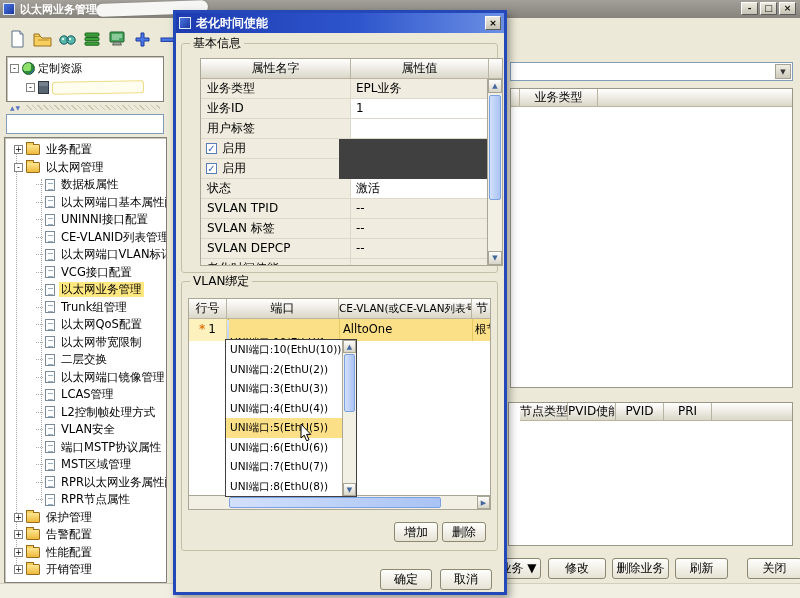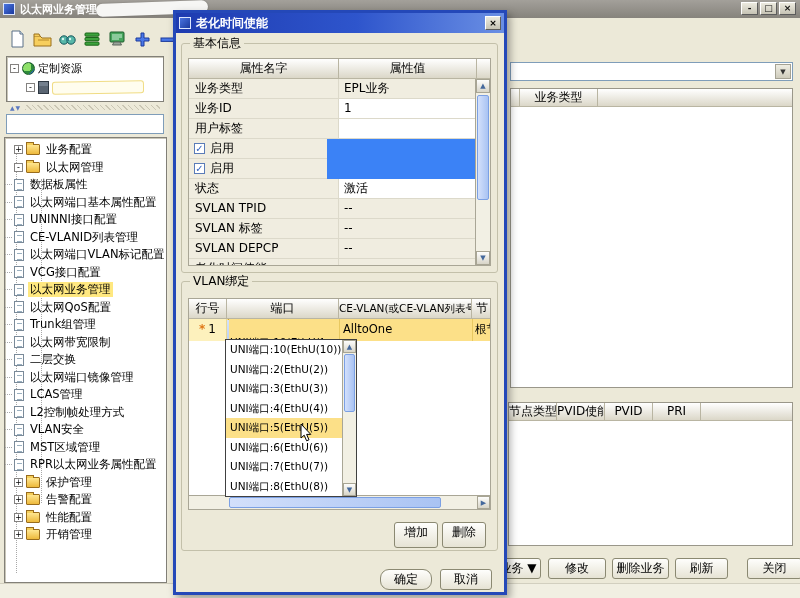--- a/index.html
+++ b/index.html
@@ -39,21 +39,21 @@
   .splitter{position:absolute;left:6px;top:103px;width:158px;height:9px;background:#ece9d8;display:flex;align-items:center;}
   .split-arrows{font-size:6px;color:#5b79c0;letter-spacing:1px;margin:0 4px;}
   .split-hatch{flex:1;height:5px;margin-right:4px;
     background:repeating-linear-gradient(45deg,#cac6b4 0 1px,transparent 1px 4px);}
   .filter-input{position:absolute;left:6px;top:114px;width:158px;height:20px;background:#fff;
     border:1px solid #7f9db9;}
   .main-tree{position:absolute;left:4px;top:137px;width:163px;height:446px;padding-top:3px;overflow:hidden;}
   .tree-inner{position:relative;width:100%;height:100%;}
   .tree-row{display:flex;align-items:center;height:17.5px;font-size:11.5px;white-space:nowrap;position:relative;}
   .tree-row.lv0{padding-left:6px;}
-  .tree-row.lv1{}
+  .tree-row.lv1{padding-left:31px;}
   .conn{width:7px;border-top:1px dotted #a8a8a8;margin-right:2px;flex:none;}
   .ico-folder{width:14px;height:11px;background:linear-gradient(#ffe690,#edb93c);
     border:1px solid #996c1c;border-radius:1px;position:relative;margin-right:4px;flex:none;}
   .ico-folder::before{content:"";position:absolute;top:-3px;left:-1px;width:6px;height:2px;
     background:#f5cf5a;border:1px solid #996c1c;border-bottom:none;}
   .ico-doc{width:10px;height:12px;background:#fff;border:1px solid #7a8a99;margin-right:4px;flex:none;position:relative;}
   .ico-doc::before{content:"";position:absolute;left:2px;top:3px;width:5px;height:5px;
     border-top:1px solid #9ab0c0;border-bottom:1px solid #9ab0c0;}
   .tree-label{padding:0 2px;line-height:15px;}
   .tree-row.selected .tree-label{background:#ffe880;}
@@ -62,41 +62,41 @@
   .right-panel{position:absolute;left:507px;top:22px;width:289px;height:561px;background:#ece9d8;}
   .combo{position:absolute;left:3px;top:40px;width:283px;height:19px;background:#fff;border:1px solid #7f9db9;}
   .combo-btn{position:absolute;right:1px;top:1px;bottom:1px;width:16px;
     background:linear-gradient(#efedе3,#cfccbc);background:linear-gradient(#efede3,#cfccbc);
     border:1px solid #a5a293;font-size:7px;line-height:15px;text-align:center;color:#333;}
   .th{background:linear-gradient(#ffffff,#dbd7c8);border-right:1px solid #b9b5a2;
     border-bottom:1px solid #b9b5a2;text-align:center;font-size:12px;line-height:17px;
     overflow:hidden;white-space:nowrap;flex:none;}
   .table1{position:absolute;left:3px;top:66px;width:283px;height:300px;border:1px solid #9a978a;background:#fff;}
   .table1 .hdr, .table2 .hdr{display:flex;height:18px;background:linear-gradient(#ffffff,#dbd7c8);}
-  .table2{position:absolute;left:1px;top:380px;width:285px;height:144px;border:1px solid #9a978a;background:#fff;}
+  .table2{position:absolute;left:1px;top:380px;width:285px;height:144px;border:1px solid #9a978a;background:#fff;padding-left:11px;}
   .mainbtn{position:absolute;top:536px;height:21px;background:linear-gradient(#fefefc,#e6e3d4);
     border:1px solid #8b8972;border-radius:3px;font-size:12px;text-align:center;line-height:19px;
     white-space:nowrap;overflow:hidden;}
   .statusbar{position:absolute;left:0;top:583px;width:800px;height:15px;background:#f1efe2;border-top:1px solid #d2cfbf;}
   
   .dialog{position:absolute;left:173px;top:10px;width:334px;height:585px;z-index:10;
     border:3px solid #2448b8;background:#ece9d8;box-shadow:3px 4px 8px rgba(0,0,0,.35);}
   .dlg-titlebar{height:20px;background:linear-gradient(90deg,#1e3bb0,#2e55cc 55%,#6a8fe4);
     display:flex;align-items:center;position:relative;}
   .dlg-title{color:#fff;font-weight:bold;font-size:12px;white-space:nowrap;}
   .dlg-close{position:absolute;right:3px;top:3px;width:16px;height:14px;
     background:linear-gradient(#eceadf,#c6c3b5);border:1px solid;border-color:#fff #5c5c5c #5c5c5c #fff;
     font-size:9px;line-height:12px;text-align:center;font-weight:bold;}
   .dlg-body{position:relative;width:328px;height:559px;}
   .groupbox{position:absolute;border:1px solid #c3c0aa;border-radius:3px;}
   .gb-legend{position:absolute;top:-8px;left:8px;background:#ece9d8;padding:0 3px;font-size:12px;line-height:14px;}
   .gb1{left:5px;top:10px;width:317px;height:230px;}
   .gb2{left:5px;top:248px;width:317px;height:270px;}
-  .prop-table{position:absolute;left:6px;top:14px;width:303px;height:208px;
-    border:1px solid #a9a696;overflow:hidden;background:#3b82f6;}
+  .prop-table{position:absolute;left:18px;top:14px;width:303px;height:208px;
+    border:1px solid #a9a696;overflow:hidden;background:#404040;}
   .prop-hdr{display:flex;height:20px;}
   .prow{display:flex;height:20px;}
   .pname{width:150px;background:#f0ede0;border-right:1px solid #dcd9ca;border-bottom:1px solid #dcd9ca;
     padding-left:6px;font-size:12px;line-height:19px;white-space:nowrap;overflow:hidden;}
   .pval{width:138px;border-bottom:1px solid #dcd9ca;padding-left:5px;font-size:12px;line-height:19px;
     background:#f0ede0;white-space:nowrap;overflow:hidden;display:flex;align-items:center;}
   .pval.input{background:#fff;}
   .chk{display:inline-block;width:11px;height:11px;background:#fff;border:1px solid #5a7cb8;
     color:#3565c0;font-size:10px;line-height:9px;text-align:center;margin-right:5px;flex:none;}
   .vsb{position:absolute;right:0;top:20px;width:15px;height:186px;background:#f2f0e4;border-left:1px solid #a9a696;}
@@ -118,21 +118,21 @@
     font-size:6px;line-height:16px;text-align:center;color:#203a80;}
   .c-vlan{width:133px;background:#fce088;border-left:1px solid #e8c860;font-size:11.5px;line-height:21px;padding-left:3px;}
   .c-node{width:20px;background:#fce088;border-left:1px solid #e8c860;font-size:11.5px;line-height:21px;padding-left:2px;}
   .hsb{position:absolute;left:0;right:0;bottom:0;height:14px;background:#f2f0e4;border-top:1px solid #a9a696;}
   .dropdown{position:absolute;left:49px;top:306px;width:132px;height:158px;background:#fff;
     border:1px solid #404040;z-index:5;}
   .dd-item{height:19.5px;font-size:10.5px;line-height:19px;padding-left:4px;white-space:nowrap;overflow:hidden;width:117px;}
   .dd-item.hl{background:#fce088;}
   .dd-sb{position:absolute;right:0;top:0;bottom:0;width:14px;background:#f2f0e4;border-left:1px solid #a9a696;}
   .cursor-svg{position:absolute;left:74px;top:84px;z-index:6;}
-  .gb2-btn{position:absolute;height:26px;width:44px;background:linear-gradient(#fefefc,#e6e3d4);
+  .gb2-btn{position:absolute;height:20px;width:44px;background:linear-gradient(#fefefc,#e6e3d4);
     border:1px solid #8b8972;border-radius:3px;font-size:12px;text-align:center;line-height:18px;}
   .foot-btn{position:absolute;top:536px;height:21px;width:52px;background:linear-gradient(#fefefc,#e6e3d4);
     border:1px solid #8b8972;border-radius:3px;font-size:12px;text-align:center;line-height:19px;}
 </style>
 </head>
 <body>
 
 <div id="screen">
 
   <div class="main-titlebar">
@@ -260,30 +260,30 @@
           <div class="tree-label">VCG接口配置</div>
         </div>
         <div class="tree-row lv1 selected">
           <div class="conn"></div>
           <div class="ico-doc"></div>
           <div class="tree-label">以太网业务管理</div>
         </div>
         <div class="tree-row lv1">
           <div class="conn"></div>
           <div class="ico-doc"></div>
+          <div class="tree-label">Trunk组管理</div>
+        </div>
+        <div class="tree-row lv1">
+          <div class="conn"></div>
+          <div class="ico-doc"></div>
           <div class="tree-label">以太网QoS配置</div>
         </div>
         <div class="tree-row lv1">
           <div class="conn"></div>
           <div class="ico-doc"></div>
-          <div class="tree-label">Trunk组管理</div>
-        </div>
-        <div class="tree-row lv1">
-          <div class="conn"></div>
-          <div class="ico-doc"></div>
           <div class="tree-label">以太网带宽限制</div>
         </div>
         <div class="tree-row lv1">
           <div class="conn"></div>
           <div class="ico-doc"></div>
           <div class="tree-label">二层交换</div>
         </div>
         <div class="tree-row lv1">
           <div class="conn"></div>
           <div class="ico-doc"></div>
@@ -300,26 +300,36 @@
           <div class="tree-label">L2控制帧处理方式</div>
         </div>
         <div class="tree-row lv1">
           <div class="conn"></div>
           <div class="ico-doc"></div>
           <div class="tree-label">VLAN安全</div>
         </div>
         <div class="tree-row lv1">
           <div class="conn"></div>
           <div class="ico-doc"></div>
+          <div class="tree-label">端口MSTP协议属性</div>
+        </div>
+        <div class="tree-row lv1">
+          <div class="conn"></div>
+          <div class="ico-doc"></div>
           <div class="tree-label">MST区域管理</div>
         </div>
         <div class="tree-row lv1">
           <div class="conn"></div>
           <div class="ico-doc"></div>
           <div class="tree-label">RPR以太网业务属性配置</div>
+        </div>
+        <div class="tree-row lv1">
+          <div class="conn"></div>
+          <div class="ico-doc"></div>
+          <div class="tree-label">RPR节点属性</div>
         </div>
         <div class="tree-row lv0">
           <div class="expander" style="display: inline-block;">+</div>
           <div class="ico-folder"></div>
           <div class="tree-label">保护管理</div>
         </div>
         <div class="tree-row lv0">
           <div class="expander" style="display: inline-block;">+</div>
           <div class="ico-folder"></div>
           <div class="tree-label">告警配置</div>
@@ -482,18 +492,18 @@
         <div class="dd-sb">
           <span class="sb-btn" style="top:0;width:13px;height:13px;">▲</span>
           <span class="sb-thumb" style="left:1px;width:11px;top:14px;height:58px;"></span>
           <span class="sb-btn" style="bottom:0;width:13px;height:13px;">▼</span>
         </div>
         <svg class="cursor-svg" width="13" height="19">
           <path d="M1,0 L1,14 L4.2,11.2 L6.6,16.8 L9,15.8 L6.6,10.4 L10.8,10.4 Z" fill="#fff" stroke="#000" stroke-width="1"></path>
         </svg>
       </div>
 
-      <span class="foot-btn" style="left:204px;border-radius:9px;">确定</span>
+      <span class="foot-btn" style="left:204px;">确定</span>
       <span class="foot-btn" style="left:264px;">取消</span>
     </div>
   </div>
 
 </div>
 
 </body></html>

